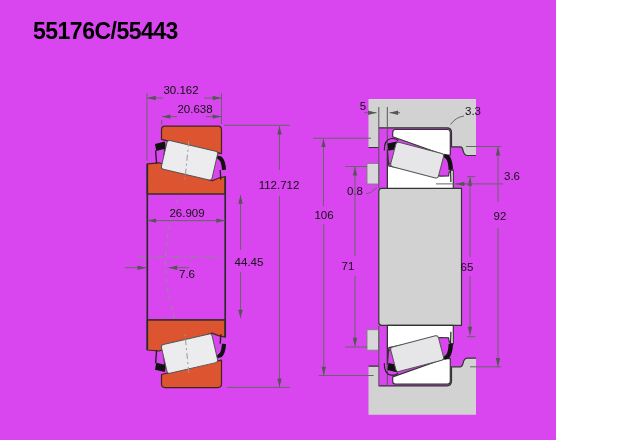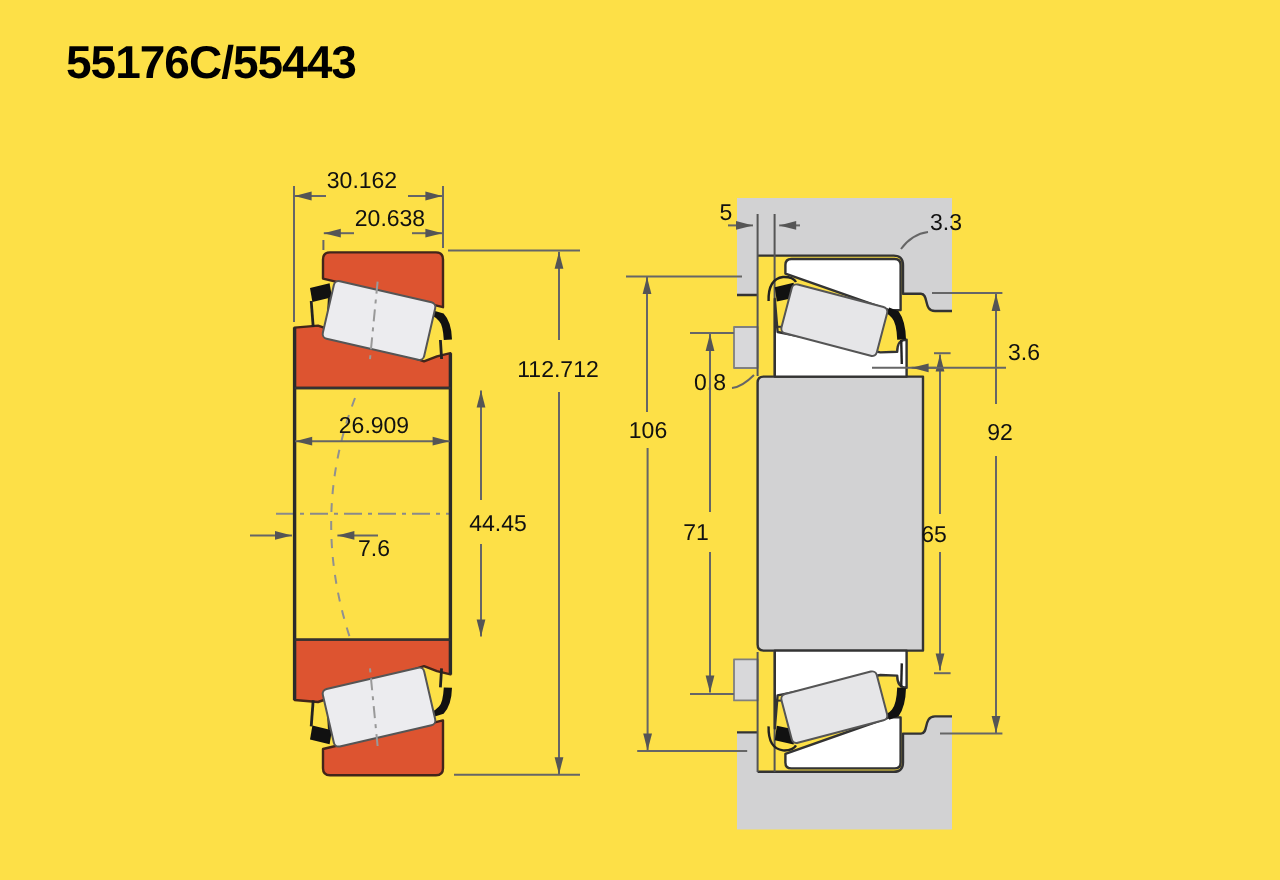--- a/index.html
+++ b/index.html
@@ -1,16 +1,16 @@
 <!DOCTYPE html>
 <html><head>
 <meta charset="utf-8">
 <style>
   html,body{margin:0;padding:0;background:#ffffff;}
-  .page{position:relative;width:640px;height:440px;background:#fde047;overflow:hidden;
+  .page{position:relative;width:556px;height:440px;background:#d946ef;overflow:hidden;
         font-family:"Liberation Sans", sans-serif;}
   .title{position:absolute;left:33px;top:18px;font-size:23px;font-weight:bold;color:#000;
          letter-spacing:-0.5px;}
   svg{position:absolute;left:0;top:0;}
   text{font-family:"Liberation Sans", sans-serif;font-size:11.5px;fill:#111;}
 </style>
 </head>
 <body>
 <div class="page">
 

